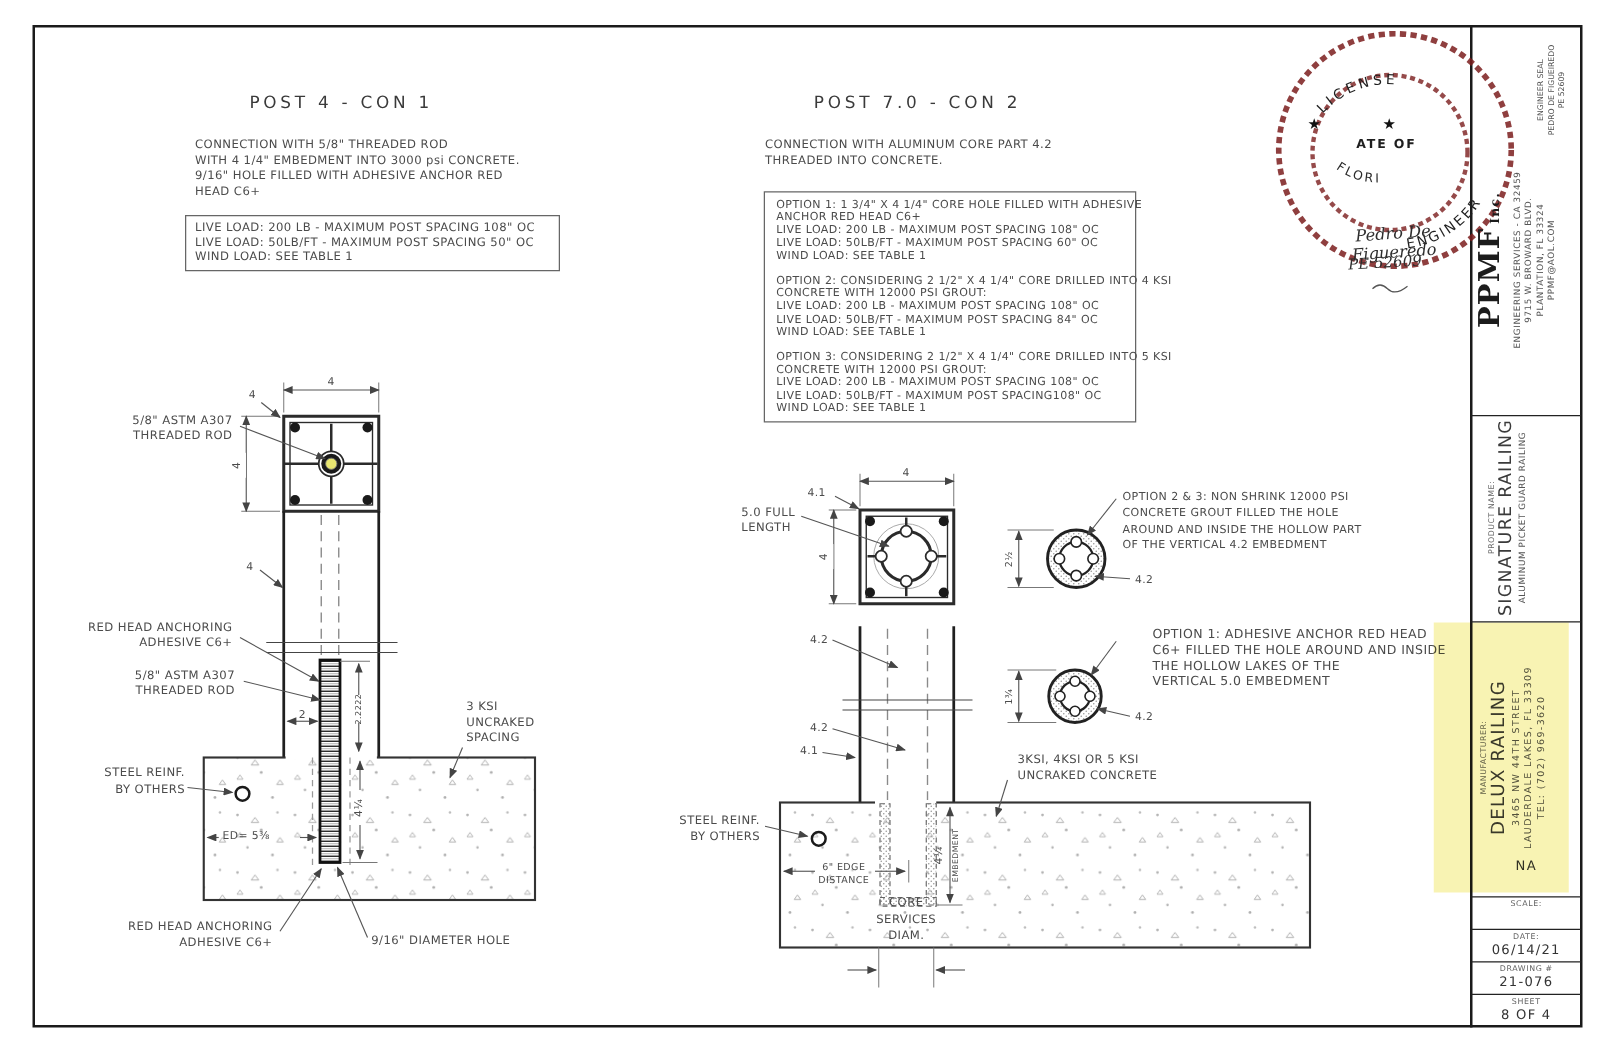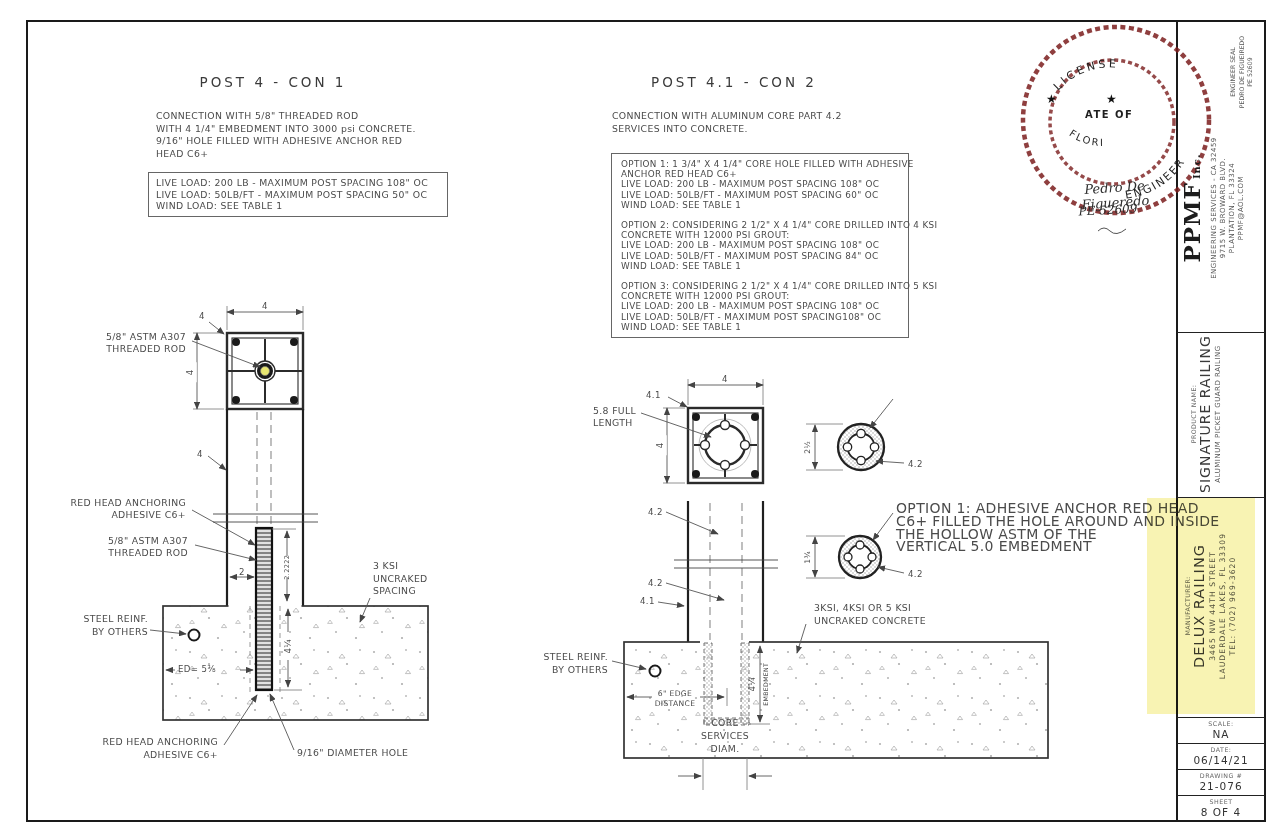--- a/index.html
+++ b/index.html
@@ -299,24 +299,24 @@
     <div>BY OTHERS</div>
   </div>
   <div class="lb dim" style="left:178px;top:663px">ED= 5⅜</div>
   <div class="lb dim ce rot" style="left:273px;top:640px;width:30px">4¼</div>
   <div class="lb ra" style="left:98px;top:736px;width:120px;line-height:12.5px">
     <div>RED HEAD ANCHORING</div>
     <div>ADHESIVE C6+</div>
   </div>
   <div class="lb" style="left:297px;top:747px">9/16" DIAMETER HOLE</div>
 
-  <div class="lb tt ce" style="left:614px;top:76px;width:240px">POST 4.1 - CON 2</div>
+  <div class="lb tt ce" style="left:614px;top:76px;width:240px">POST 7.0 - CON 2</div>
   <div class="lb" style="left:612px;top:110px">
     <div>CONNECTION WITH ALUMINUM CORE PART 4.2</div>
-    <div>SERVICES INTO CONCRETE.</div>
+    <div>THREADED INTO CONCRETE.</div>
   </div>
   <div class="lb bx" style="left:611px;top:153px;width:278px;padding:5px 9px;font-size:8.8px;line-height:10.2px">
     <div>OPTION 1: 1 3/4" X 4 1/4" CORE HOLE FILLED WITH ADHESIVE</div>
     <div>ANCHOR RED HEAD C6+</div>
     <div>LIVE LOAD: 200 LB - MAXIMUM POST SPACING 108" OC</div>
     <div>LIVE LOAD: 50LB/FT - MAXIMUM POST SPACING 60" OC</div>
     <div>WIND LOAD: SEE TABLE 1</div>
     <div style="height:10px"></div>
     <div>OPTION 2: CONSIDERING 2 1/2" X 4 1/4" CORE DRILLED INTO 4 KSI</div>
     <div>CONCRETE WITH 12000 PSI GROUT:</div>
@@ -326,33 +326,39 @@
     <div style="height:10px"></div>
     <div>OPTION 3: CONSIDERING 2 1/2" X 4 1/4" CORE DRILLED INTO 5 KSI</div>
     <div>CONCRETE WITH 12000 PSI GROUT:</div>
     <div>LIVE LOAD: 200 LB - MAXIMUM POST SPACING 108" OC</div>
     <div>LIVE LOAD: 50LB/FT - MAXIMUM POST SPACING108" OC</div>
     <div>WIND LOAD: SEE TABLE 1</div>
   </div>
 
   <div class="lb dim" style="left:646px;top:389px">4.1</div>
   <div class="lb" style="left:593px;top:405px;line-height:12px">
-    <div>5.8 FULL</div>
+    <div>5.0 FULL</div>
     <div>LENGTH</div>
   </div>
   <div class="lb dim ce" style="left:711px;top:373px;width:28px">4</div>
   <div class="lb dim ce rot wbg" style="left:650px;top:439px;width:20px">4</div>
 
+  <div class="lb" style="left:898px;top:392px;font-size:8.8px;line-height:12.8px">
+    <div>OPTION 2 &amp; 3: NON SHRINK 12000 PSI</div>
+    <div>CONCRETE GROUT FILLED THE HOLE</div>
+    <div>AROUND AND INSIDE THE HOLLOW PART</div>
+    <div>OF THE VERTICAL 4.2 EMBEDMENT</div>
+  </div>
   <div class="lb dim" style="left:908px;top:458px">4.2</div>
   <div class="lb dim ce rot" style="left:796px;top:441px;width:24px;font-size:7.6px">2½</div>
 
-  <div class="lb" style="left:896px;top:502px;font-size:14px;line-height:12.8px">
+  <div class="lb" style="left:922px;top:502px;font-size:10px;line-height:12.8px">
     <div>OPTION 1: ADHESIVE ANCHOR RED HEAD</div>
     <div>C6+ FILLED THE HOLE AROUND AND INSIDE</div>
-    <div>THE HOLLOW ASTM OF THE</div>
+    <div>THE HOLLOW LAKES OF THE</div>
     <div>VERTICAL 5.0 EMBEDMENT</div>
   </div>
   <div class="lb dim" style="left:908px;top:568px">4.2</div>
   <div class="lb dim ce rot" style="left:796px;top:551px;width:24px;font-size:7.6px">1¾</div>
 
   <div class="lb dim" style="left:648px;top:506px">4.2</div>
   <div class="lb dim" style="left:648px;top:577px">4.2</div>
   <div class="lb dim" style="left:640px;top:595px">4.1</div>
 
   <div class="lb" style="left:814px;top:602px;line-height:12.5px">
@@ -400,21 +406,21 @@
 
   <div class="vblock" style="left:1111px;top:575px;width:200px;height:62px">
     <div class="tb-label">MANUFACTURER:</div>
     <div class="tb-big" style="font-size:14.5px">DELUX RAILING</div>
     <div class="tb-addr">3465 NW 44TH STREET</div>
     <div class="tb-addr">LAUDERDALE LAKES, FL 33309</div>
     <div class="tb-addr">TEL: (702) 969-3620</div>
   </div>
 
   <div class="boxlbl" style="top:720px">SCALE:</div>
-  <div class="boxval" style="top:728px">NA</div>
+  <div class="boxval" style="top:687px">NA</div>
   <div class="boxlbl" style="top:746px">DATE:</div>
   <div class="boxval" style="top:754px">06/14/21</div>
   <div class="boxlbl" style="top:772px">DRAWING #</div>
   <div class="boxval" style="top:780px">21-076</div>
   <div class="boxlbl" style="top:798px">SHEET</div>
   <div class="boxval" style="top:806px">8 OF 4</div>
 
   <div class="hl"></div>
 
 </div>

